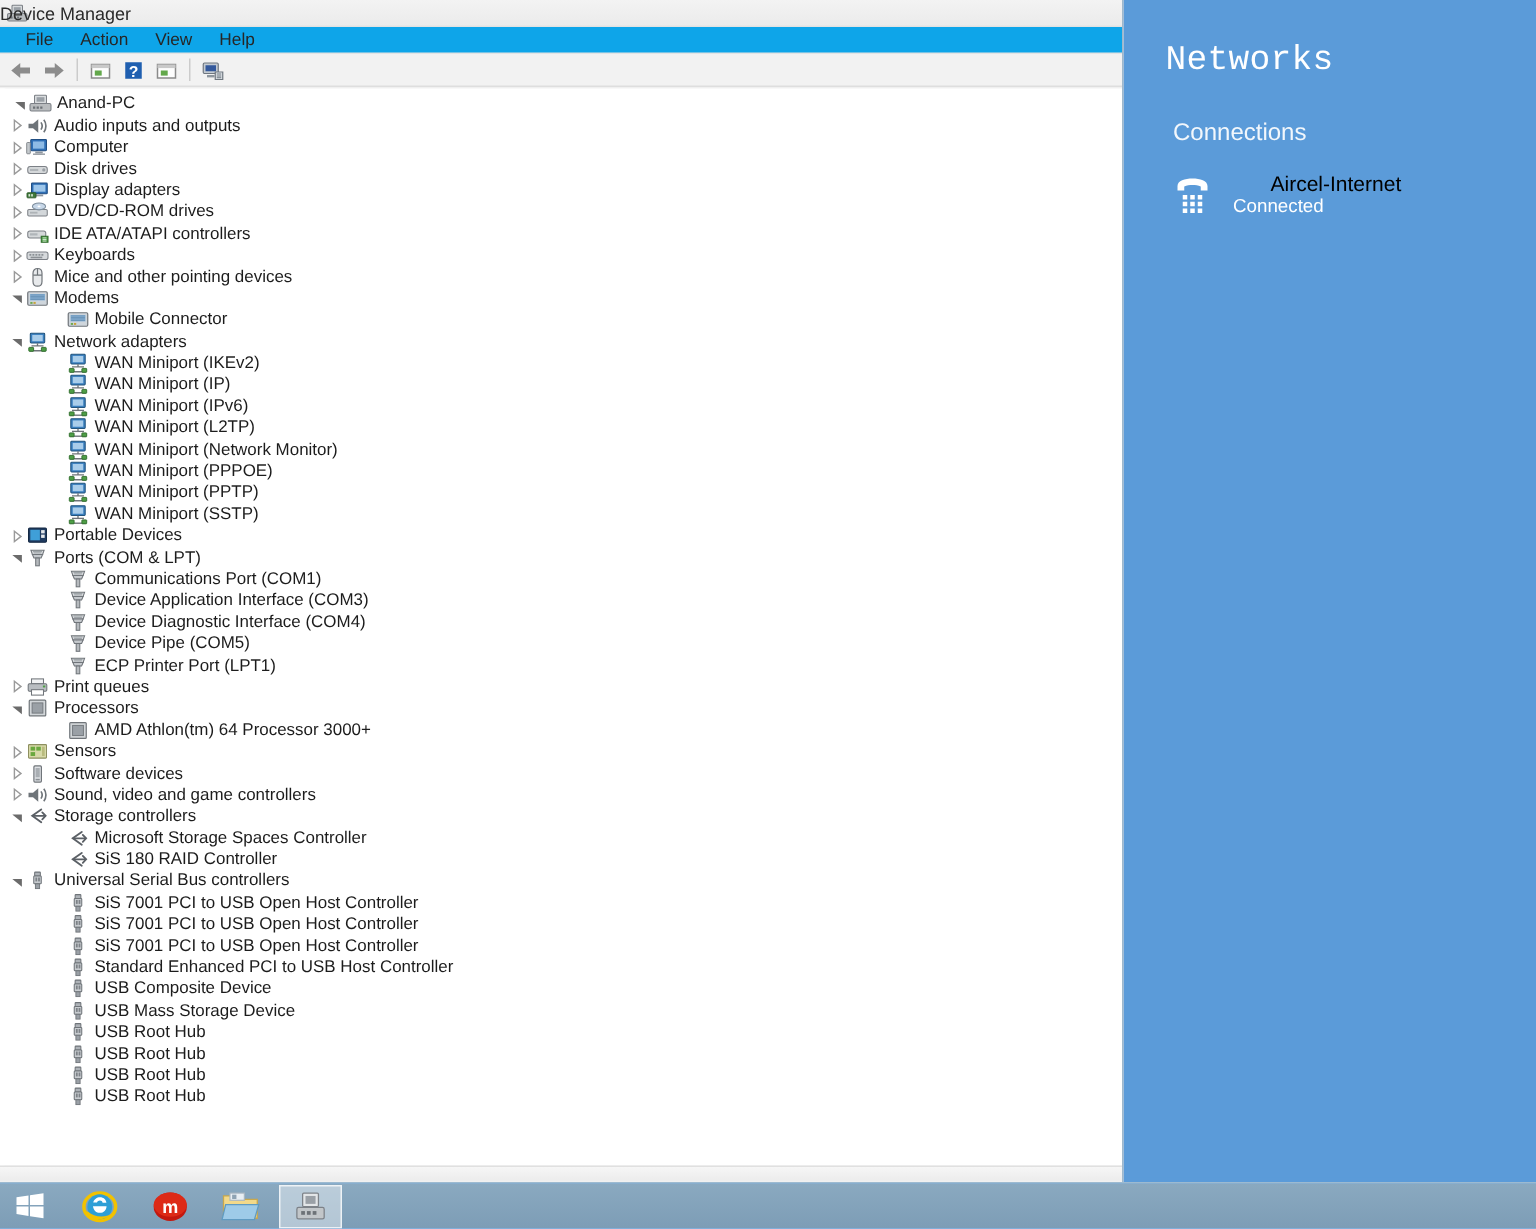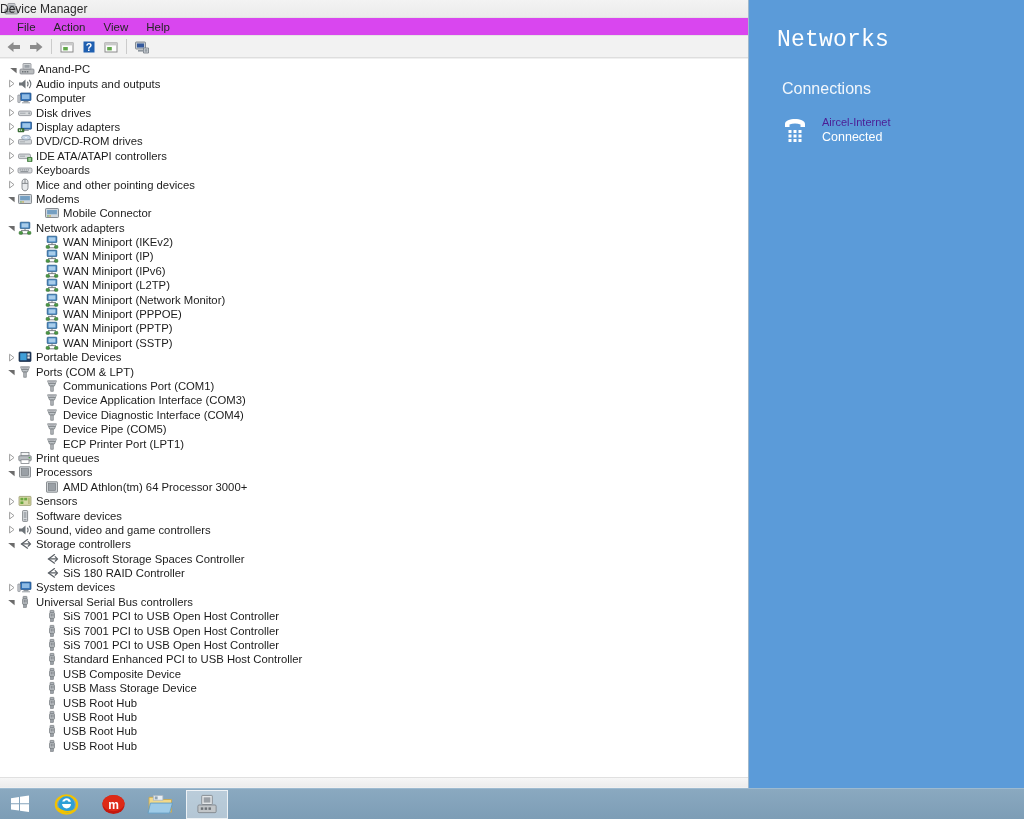--- a/index.html
+++ b/index.html
@@ -20,42 +20,42 @@
     position:absolute; left:29px; top:27px;
     font-size:23px; font-weight:400; letter-spacing:.2px; color:#ffffff;font-family:Liberation Mono, monospace;
   }
   #connections-heading {
     position:absolute; left:34px; top:80px;
     font-size:16px; font-weight:400; color:#f2f7fc;
   }
   .conn-item { position:absolute; left:34px; top:115px; width:230px; height:36px; }
   .conn-icon { position:absolute; left:0; top:2px; width:26px; height:28px; }
   .conn-text { position:absolute; left:40px; top:0; }
-  .conn-name { font-size:11px; color:#4c1d95; line-height:15px; }
+  .conn-name { font-size:14px; color:#000000; line-height:15px;margin-left:25px; }
   .conn-status { font-size:12.5px; color:#ffffff; line-height:15px; }
 
   
   #dm-window {
     position:absolute; left:0; top:0; width:749px; height:788px;
     background:#f0f0f0;
     border-right:1px solid #9fb8cc;
   }
   #title-bar {
     position:relative; height:18px; width:100%;
     background:linear-gradient(#f3f3f3,#ebebeb);
     border-bottom:1px solid #e2e2e2;
   }
   #title-icon { position:absolute; left:4px; top:2px; width:15px; height:14px; }
   #title-text {
     position:absolute; left:0; top:0; width:100%; height:18px;
     font-size:12px; color:#2b2b2b; line-height:18px;
   }
 
   #menu-bar {
-    position:relative; height:18px; background:#d946ef;
+    position:relative; height:18px; background:#0ea5e9;
     border-bottom:1px solid #e4e4e4;
     display:flex; align-items:center; padding-left:8px;
   }
   .menu-item {
     font-size:11.5px; color:#262626; padding:0 9px; line-height:18px; cursor:default;
   }
 
   #toolbar {
     position:relative; height:22px; background:#f2f2f2;
     border-bottom:1px solid #dedede;
@@ -758,37 +758,20 @@
                   <path d="M5,6.9 L12.6,6.9"></path>
                   <path d="M11.2,4.6 L13.4,6.9 L11.2,9.2"></path>
                 </g>
               </svg>
             </span>
             <span class="label">SiS 180 RAID Controller</span>
           </div>
           <div class="node lvl1">
             <span class="twisty">
               <svg viewBox="0 0 9 9" width="9" height="9">
-                <path d="M2.6,1.2 L7,4.6 L2.6,8 Z" fill="none" stroke="#9a9a9a" stroke-width="0.95"></path>
-              </svg>
-            </span>
-            <span class="ticon">
-              <svg viewBox="0 0 16 14" width="16" height="14">
-                <rect x="3.5" y="2" width="10.5" height="7.5" rx=".6" fill="#2f6fb5" stroke="#204e83" stroke-width=".7"></rect>
-                <rect x="5" y="3.3" width="7.5" height="4.8" fill="#8ebbe5"></rect>
-                <rect x="6.5" y="10" width="5" height="1.3" fill="#8e969e"></rect>
-                <rect x="5" y="11.3" width="8" height="1" fill="#9aa0a6"></rect>
-                <rect x="0.8" y="4" width="2.4" height="7.5" rx=".5" fill="#c4c9cd" stroke="#7c8086" stroke-width=".6"></rect>
-              </svg>
-            </span>
-            <span class="label">System devices</span>
-          </div>
-          <div class="node lvl1">
-            <span class="twisty">
-              <svg viewBox="0 0 9 9" width="9" height="9">
                 <path d="M1.2,3 L7.6,3 L7.6,8.2 Z" fill="#6b6b6b"></path>
               </svg>
             </span>
             <span class="ticon">
               <svg viewBox="0 0 16 14" width="16" height="14">
                 <rect x="6.1" y="1.4" width="3.8" height="2.6" rx=".4" fill="#aeb3b8" stroke="#6f7479" stroke-width=".7"></rect>
                 <rect x="5.5" y="4" width="5" height="5.2" rx=".5" fill="#c8ccd0" stroke="#6f7479" stroke-width=".7"></rect>
                 <rect x="6.6" y="9.2" width="2.8" height="3.2" fill="#9aa0a6" stroke="#6f7479" stroke-width=".6"></rect>
                 <rect x="6.6" y="5" width="1.2" height="2.6" fill="#7d8287"></rect>
                 <rect x="8.4" y="5" width="1.2" height="2.6" fill="#7d8287"></rect>

